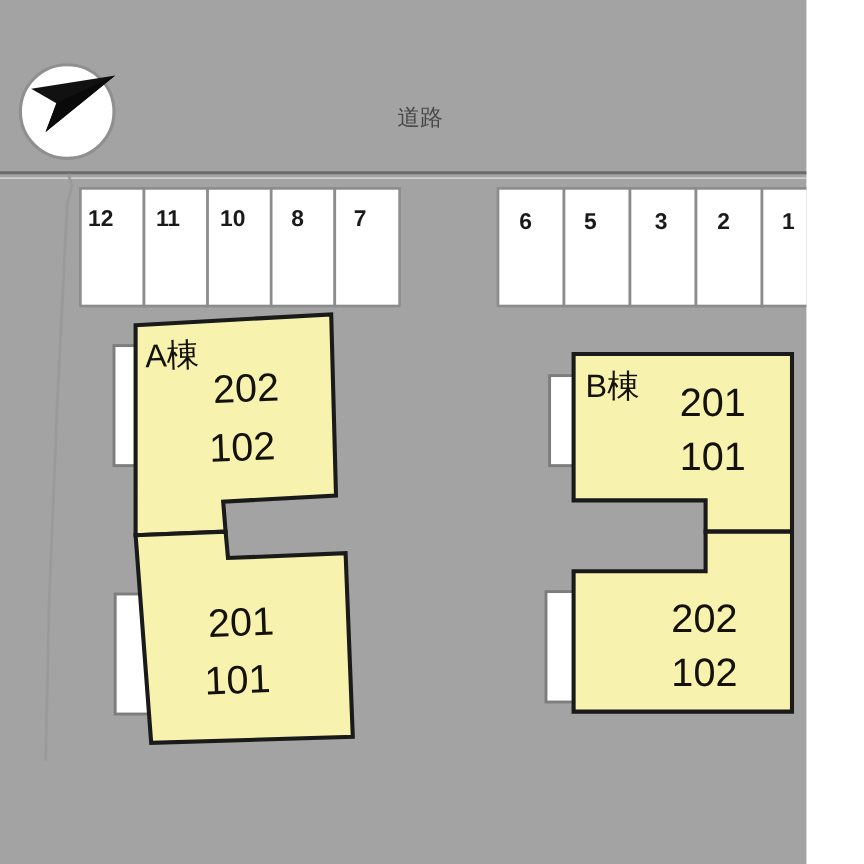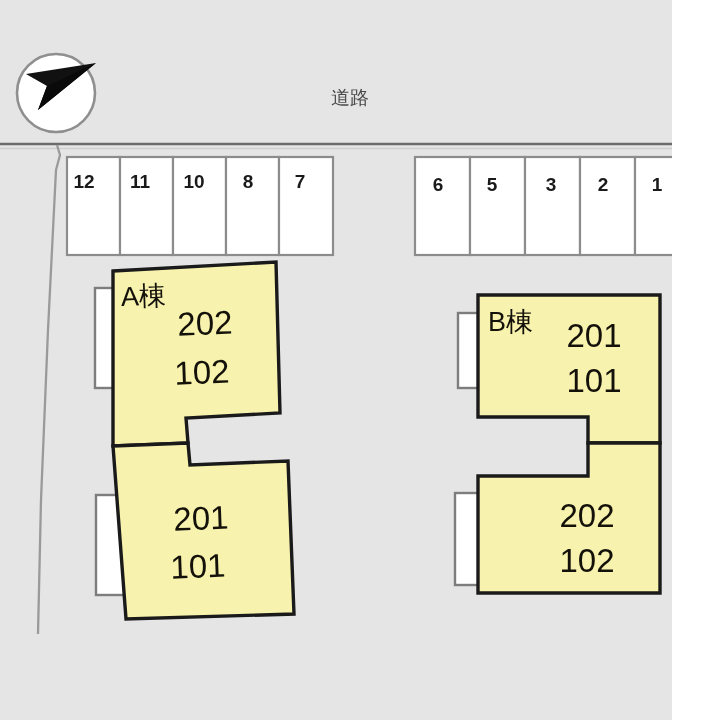--- a/index.html
+++ b/index.html
@@ -8,21 +8,21 @@
     padding: 0;
     background: #ffffff;
   }
   body {
     font-family: "Liberation Sans", "DejaVu Sans", sans-serif;
   }
   #siteplan {
     position: relative;
     width: 672px;
     height: 720px;
-    background: #e5e5e5;
+    background: #a3a3a3;
     overflow: hidden;
   }
   #siteplan svg {
     position: absolute;
     left: 0;
     top: 0;
     display: block;
   }
   .stall-num {
     font-family: "Liberation Sans", "DejaVu Sans", sans-serif;

